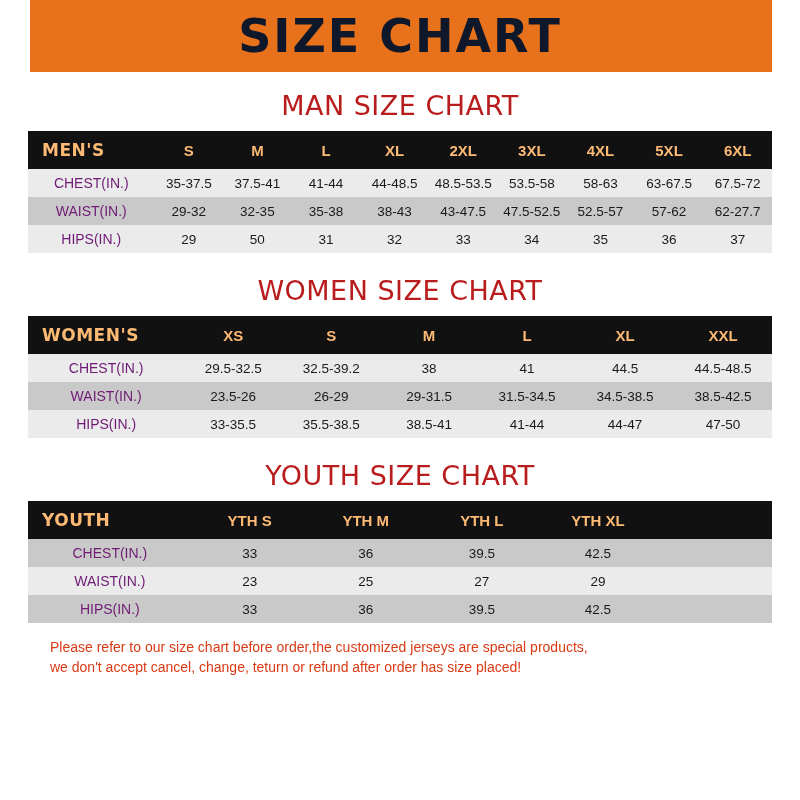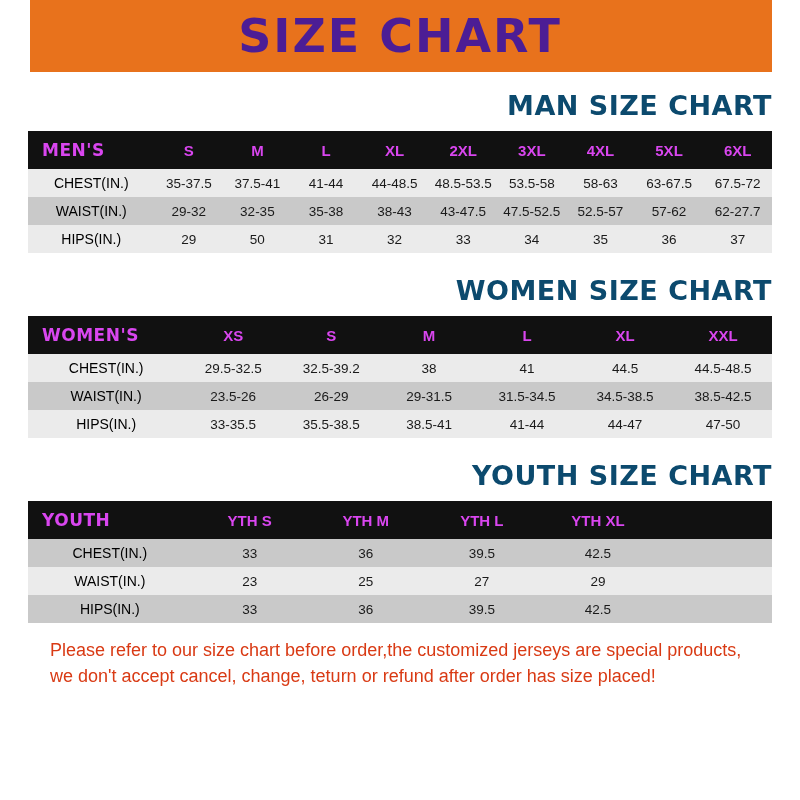--- a/index.html
+++ b/index.html
@@ -44,36 +44,36 @@
     width: 28px;
     background: #ffffff;
   }
   .banner-title {
     position: relative;
     z-index: 2;
     font-family: "DejaVu Sans", sans-serif;
     font-weight: bold;
     font-size: 46px;
     letter-spacing: 2px;
-    color: #4c1d95;
+    color: #0f172a;
     line-height: 1;
   }
 
   
   .content {
     padding: 0 28px;
     box-sizing: border-box;
   }
   .section-title {
-    text-align: right;
+    text-align: center;
     font-family: "DejaVu Sans", sans-serif;
-    font-weight: bold;
+    font-weight: normal;
     font-size: 27px;
     letter-spacing: 0.5px;
-    color: #0c4a6e;
+    color: #b91c1c;
   }
   .t1 { margin-top: 18px; }
   .t2 { margin-top: 22px; }
   .t3 { margin-top: 22px; }
 
   table.size-table {
     width: 100%;
     border-collapse: collapse;
     margin-top: 10px;
     table-layout: fixed;
@@ -82,51 +82,51 @@
   table.size-table td {
     text-align: center;
     font-size: 13.5px;
     color: #1a1a1a;
     padding: 6px 2px;
     font-family: "Liberation Sans", sans-serif;
     white-space: nowrap;
   }
   table.size-table thead th {
     background: #111111;
-    color: #d946ef;
+    color: #fdba74;
     font-size: 15px;
     padding: 9px 6px;
   }
   table.size-table thead th.corner {
     text-align: left;
     padding-left: 14px;
     font-family: "DejaVu Sans", sans-serif;
     font-weight: bold;
     font-size: 17px;
     letter-spacing: 0.5px;
   }
   table.size-table tbody tr.row-light td { background: #ebebeb; }
   table.size-table tbody tr.row-dark  td { background: #c9c9c9; }
   table.size-table tbody td.rowhead {
     font-size: 14px;
-    color: #000000;
+    color: #701a75;
     text-align: center;
   }
 
   
   .tbl-men col.c0 { width: 17%; }
   .tbl-women col.c0 { width: 21%; }
   .tbl-youth col.c0 { width: 22%; }
 
   
   .footer-note {
     margin-top: 14px;
     padding: 0 22px;
     color: #d93a14;
-    font-size: 18px;
+    font-size: 14px;
     line-height: 1.45;
     text-align: left;
     font-family: "Liberation Sans", sans-serif;
   }
   .footer-note div { white-space: nowrap; }
 </style>
 </head>
 <body>
 
 <div class="page">

